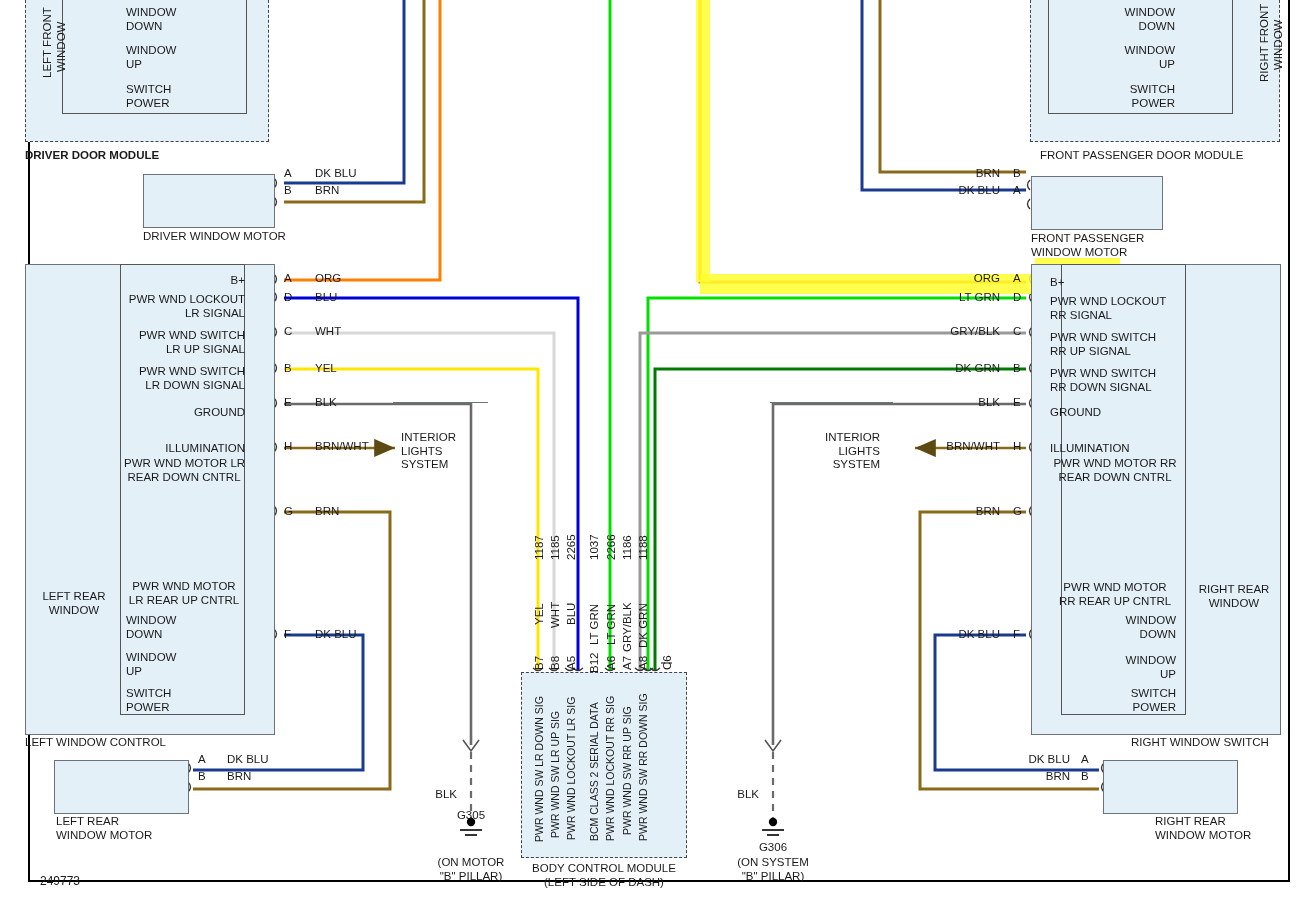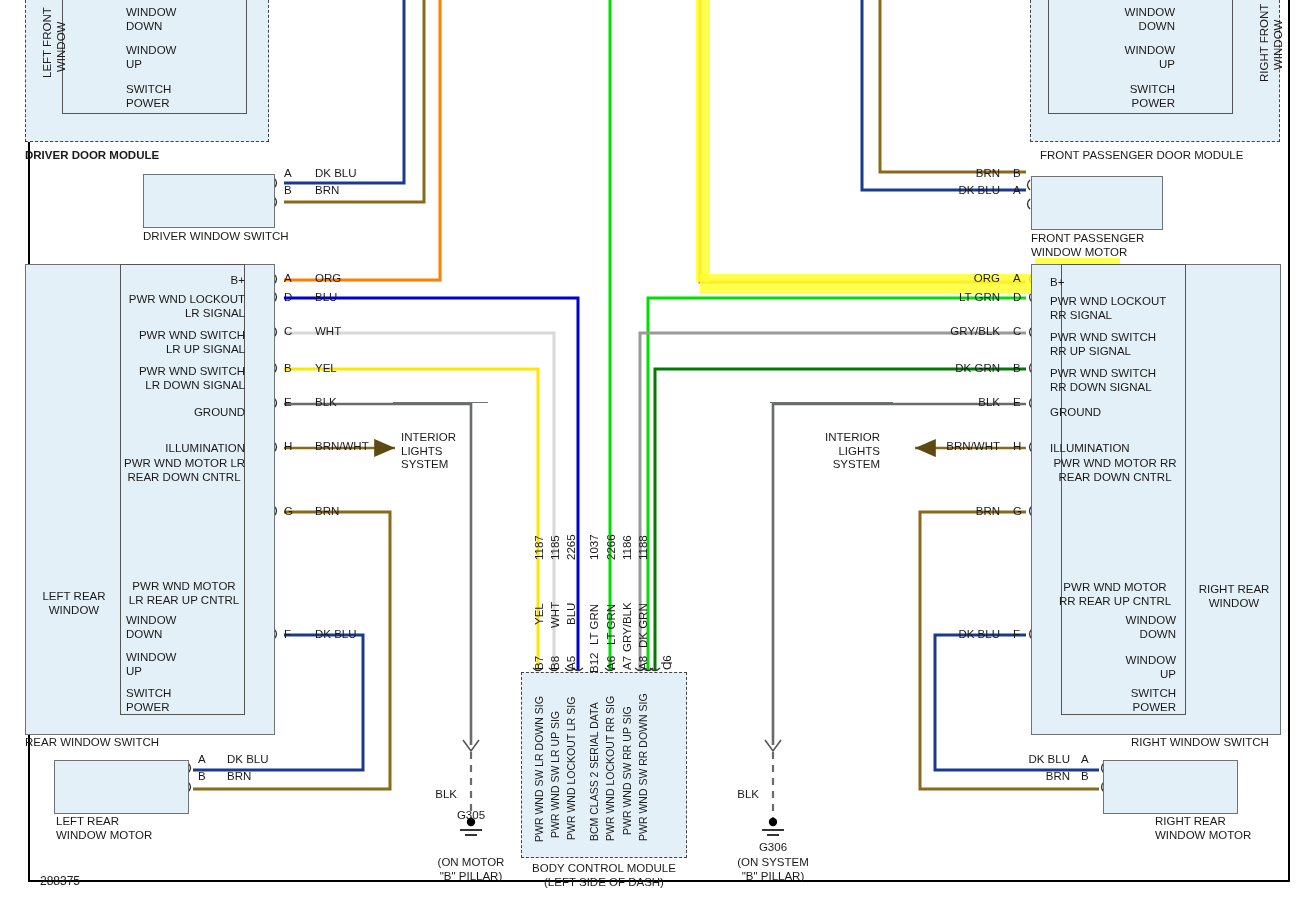--- a/index.html
+++ b/index.html
@@ -362,21 +362,21 @@
   <div class="lbl" style="left:126px;top:44px;">WINDOW
 UP</div>
   <div class="lbl" style="left:126px;top:83px;">SWITCH
 POWER</div>
   <div class="lbl" style="left:25px;top:149px;font-weight:bold;">DRIVER DOOR MODULE</div>
 
   <div class="lbl" style="left:284px;top:167px;">A</div>
   <div class="lbl" style="left:315px;top:167px;">DK BLU</div>
   <div class="lbl" style="left:284px;top:184px;">B</div>
   <div class="lbl" style="left:315px;top:184px;">BRN</div>
-  <div class="lbl" style="left:143px;top:230px;">DRIVER WINDOW SWITCH</div>
+  <div class="lbl" style="left:143px;top:230px;">DRIVER WINDOW MOTOR</div>
 
   <div class="vlbl" style="left:1258px;top:82px;">RIGHT FRONT</div>
   <div class="vlbl" style="left:1272px;top:70px;">WINDOW</div>
   <div class="lbl r" style="left:1055px;top:6px;width:120px;">WINDOW
 DOWN</div>
   <div class="lbl r" style="left:1055px;top:44px;width:120px;">WINDOW
 UP</div>
   <div class="lbl r" style="left:1055px;top:83px;width:120px;">SWITCH
 POWER</div>
   <div class="lbl" style="left:1040px;top:149px;">FRONT PASSENGER DOOR MODULE</div>
@@ -428,21 +428,21 @@
   <div class="lbl" style="left:315px;top:628px;">DK BLU</div>
 
   <div class="lbl c" style="left:30px;top:590px;width:88px;">LEFT REAR
 WINDOW</div>
   <div class="lbl" style="left:126px;top:614px;">WINDOW
 DOWN</div>
   <div class="lbl" style="left:126px;top:651px;">WINDOW
 UP</div>
   <div class="lbl" style="left:126px;top:687px;">SWITCH
 POWER</div>
-  <div class="lbl" style="left:25px;top:736px;">REAR WINDOW SWITCH</div>
+  <div class="lbl" style="left:25px;top:736px;">LEFT WINDOW CONTROL</div>
 
   <div class="lbl" style="left:198px;top:753px;">A</div>
   <div class="lbl" style="left:227px;top:753px;">DK BLU</div>
   <div class="lbl" style="left:198px;top:770px;">B</div>
   <div class="lbl" style="left:227px;top:770px;">BRN</div>
   <div class="lbl" style="left:56px;top:815px;">LEFT REAR
 WINDOW MOTOR</div>
 
   <div class="lbl" style="left:1013px;top:272px;">A</div>
   <div class="lbl r" style="left:925px;top:272px;width:75px;">ORG</div>
@@ -546,15 +546,15 @@
   <div class="lbl r" style="left:405px;top:788px;width:52px;">BLK</div>
   <div class="lbl c" style="left:431px;top:809px;width:80px;">G305</div>
   <div class="lbl c" style="left:421px;top:856px;width:100px;">(ON MOTOR
 "B" PILLAR)</div>
 
   <div class="lbl r" style="left:707px;top:788px;width:52px;">BLK</div>
   <div class="lbl c" style="left:733px;top:841px;width:80px;">G306</div>
   <div class="lbl c" style="left:723px;top:856px;width:100px;">(ON SYSTEM
 "B" PILLAR)</div>
 
-  <div class="lbl" style="left:40px;top:875px;font-size:12px;">288375</div>
+  <div class="lbl" style="left:40px;top:875px;font-size:12px;">249773</div>
 
 </div>
 
 </body></html>

